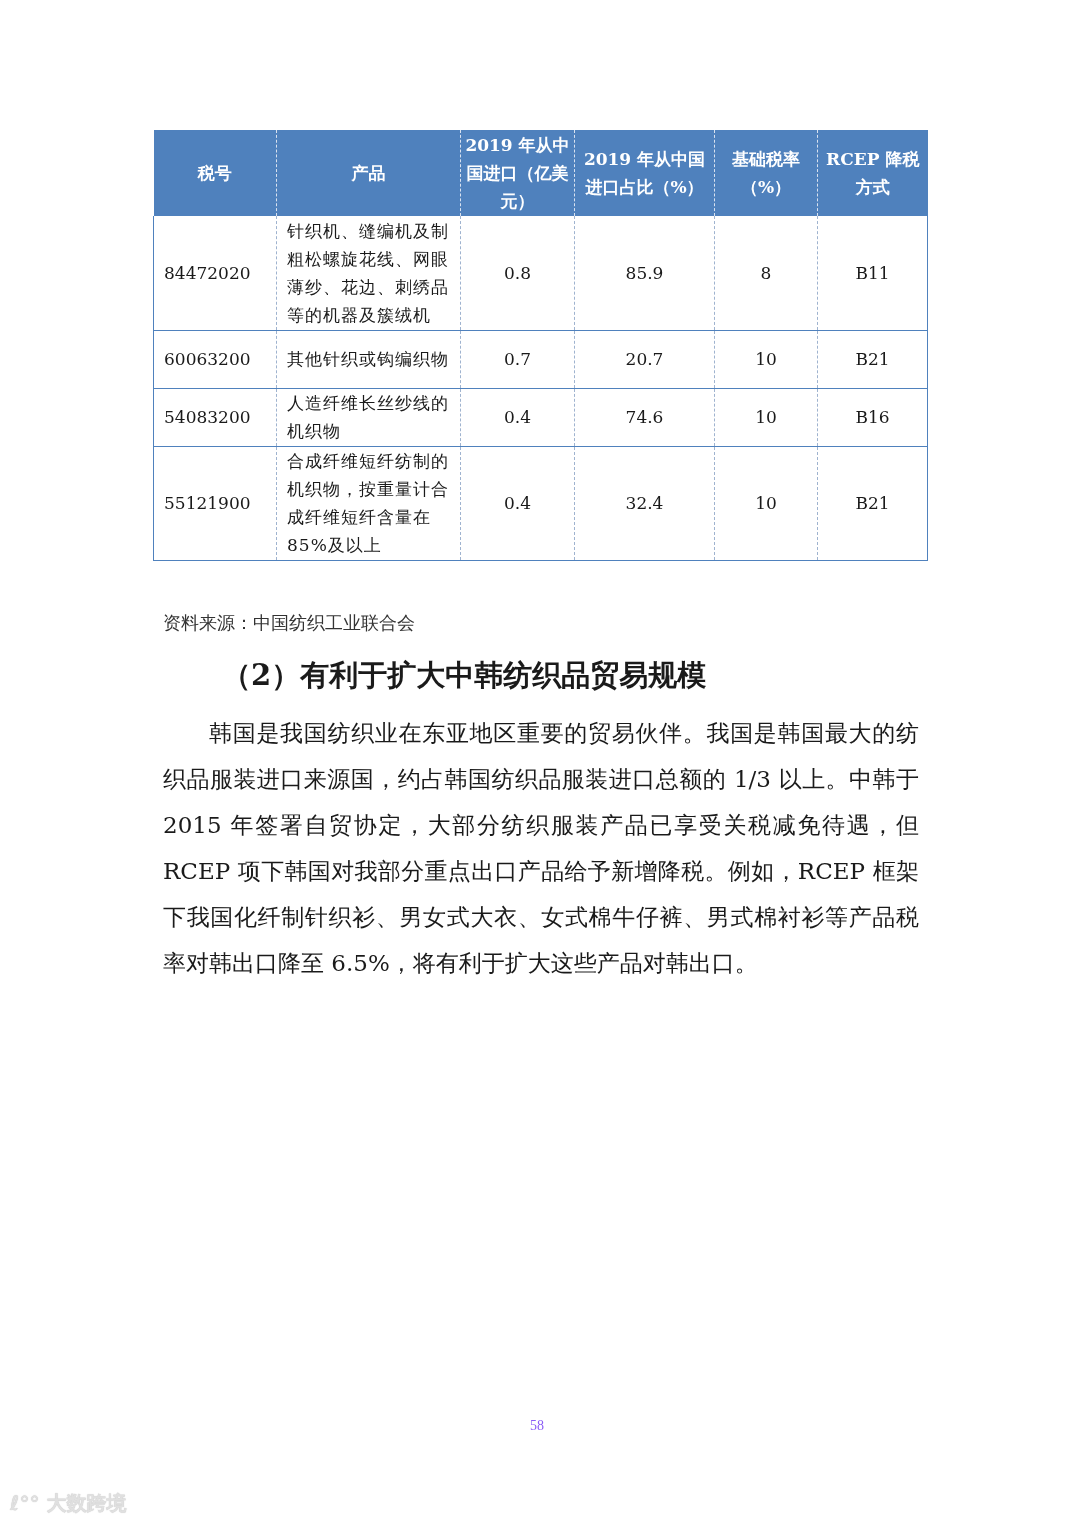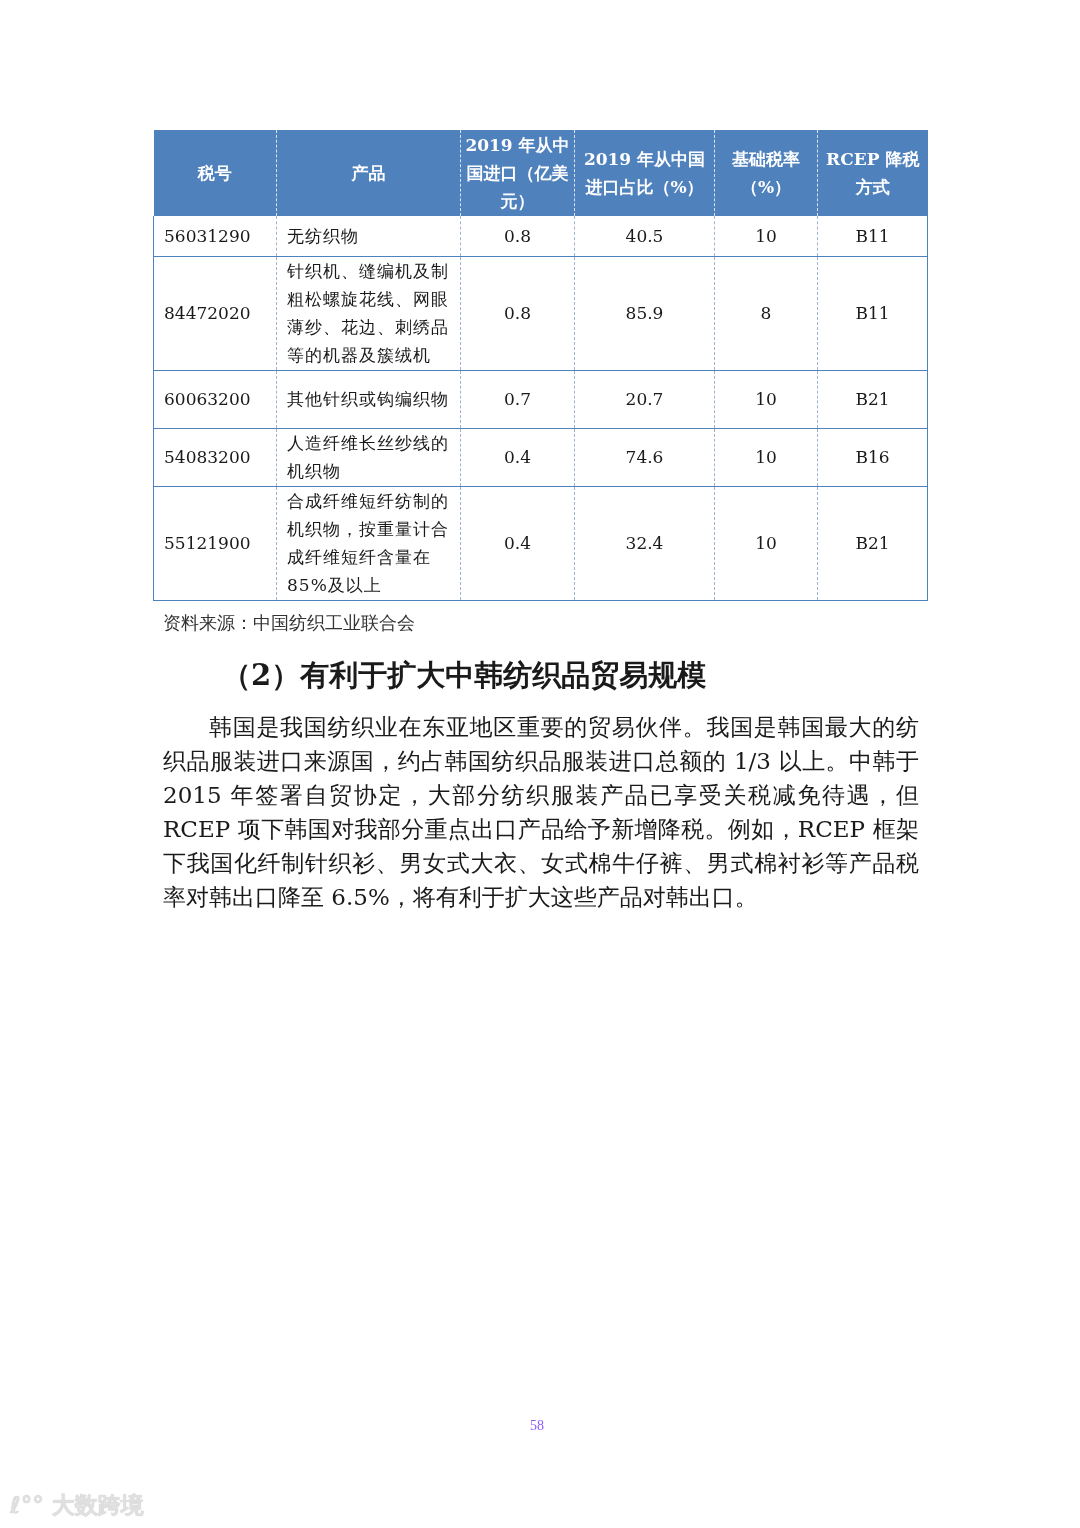--- a/index.html
+++ b/index.html
@@ -14,24 +14,24 @@
   td { font-size: 17px; line-height: 28px; vertical-align: middle;
        border-right: 1px dashed #9fb3cf; padding: 0 10px; }
   td:last-child { border-right: 1px solid #4f81bd; }
   td:first-child { border-left: 1px solid #4f81bd; }
   tr.row td { border-bottom: 1.5px solid #4f81bd; }
   td.c { text-align: center; }
   td.product { letter-spacing: 1px; }
   .source { position: absolute; left: 163px; top: 611px; font-size: 18px; color: #333; }
   .heading { position: absolute; left: 222px; top: 656px; font-size: 29px; font-weight: bold; }
   .body-text { position: absolute; left: 163px; top: 710px; width: 756px;
-               font-size: 23px; line-height: 34px; text-align: justify; text-indent: 2em; }
+               font-size: 23px; line-height: 46px; text-align: justify; text-indent: 2em; }
   .page-num { position: absolute; left: 530px; top: 1418px; font-size: 14px;
               font-family: Liberation Serif, serif; color: #8b5cf6; text-align: right; }
-  .watermark { position: absolute; left: 10px; top: 1490px; font-size: 23px;
+  .watermark { position: absolute; left: 10px; top: 1490px; font-size: 20px;
                color: #e0e0e0; font-family: "DejaVu Sans", sans-serif; font-weight: bold;
                text-shadow: 0 0 1px #bbb; }
 </style>
 </head>
 <body>
 
 <div class="table-wrap">
   <table>
     <colgroup>
       <col style="width:123px">
@@ -45,28 +45,20 @@
       <tr>
         <th>税号</th>
         <th>产品</th>
         <th>2019 年从中国进口（亿美元）</th>
         <th>2019 年从中国进口占比（%）</th>
         <th>基础税率（%）</th>
         <th>RCEP 降税方式</th>
       </tr>
     </thead>
     <tbody>
-      <tr class="row" style="height:40px">
-        <td>56031290</td>
-        <td class="product">无纺织物</td>
-        <td class="c">0.8</td>
-        <td class="c">40.5</td>
-        <td class="c">10</td>
-        <td class="c">B11</td>
-      </tr>
       <tr class="row" style="height:114px">
         <td>84472020</td>
         <td class="product">针织机、缝编机及制粗松螺旋花线、网眼薄纱、花边、刺绣品等的机器及簇绒机</td>
         <td class="c">0.8</td>
         <td class="c">85.9</td>
         <td class="c">8</td>
         <td class="c">B11</td>
       </tr>
       <tr class="row" style="height:58px">
         <td>60063200</td>

